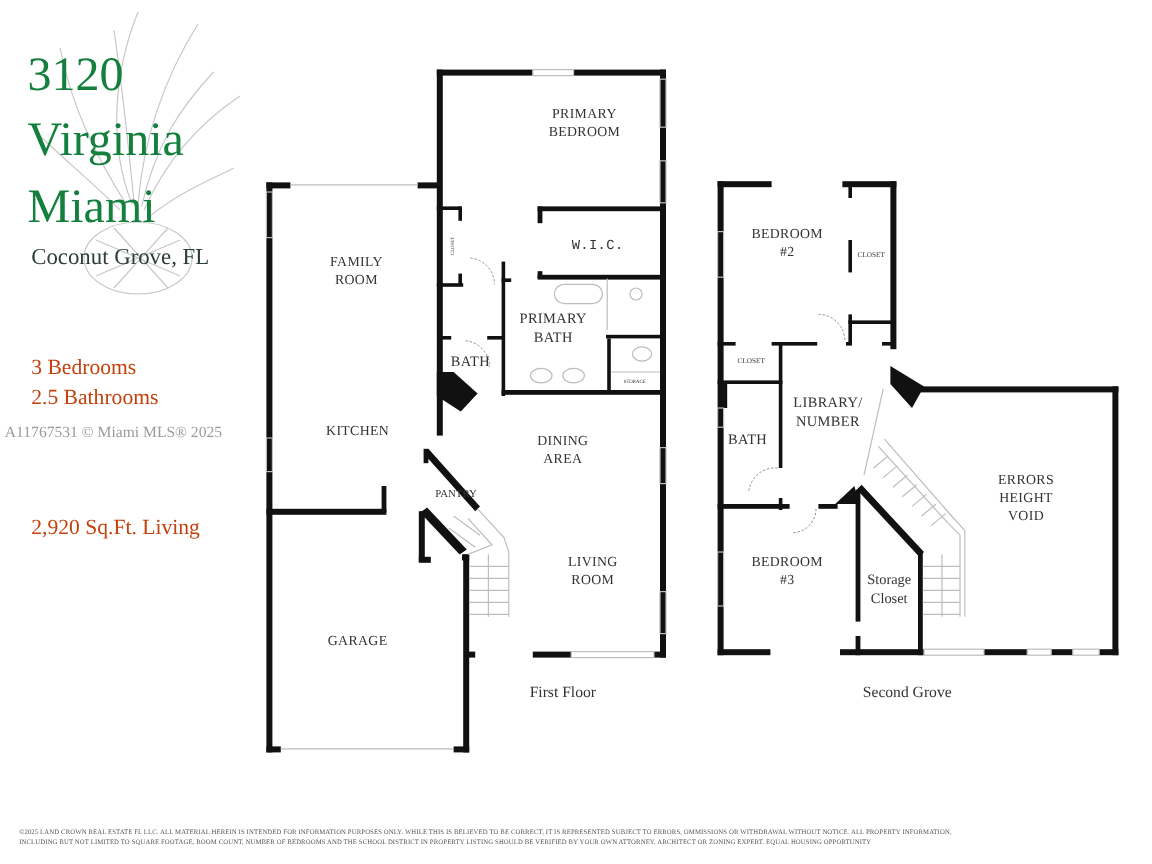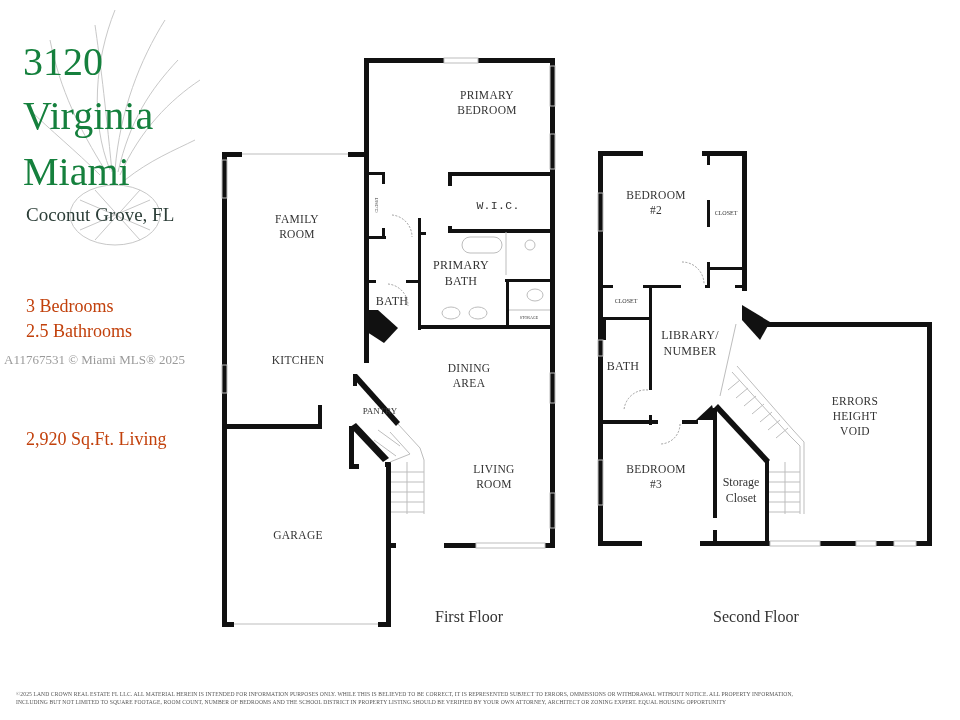--- a/index.html
+++ b/index.html
@@ -11,21 +11,21 @@
   .t3 { top:152px; font-size:40px; }
   .city { left:26px; top:204px; font-size:19px; color:#2c3e38; }
   .spec { left:26px; font-size:18px; color:#c2410c; }
   .wm { left:4px; top:352px; font-family:Liberation Serif, serif; font-size:13px; color:#9a9a9a; }
   .footer { left:16px; top:690px; width:930px; font-size:5.6px; color:#555; line-height:8px; letter-spacing:0.1px; }
   .lbl { position:absolute; font-family:"Liberation Serif", serif; color:#333; text-align:center; line-height:1.3; transform:translate(-50%,-50%); white-space:nowrap; }
   .l11 { font-size:11.5px; letter-spacing:0.3px; }
   .l12 { font-size:12px; letter-spacing:0.3px; }
   .l6 { font-size:6px; }
   .l4 { font-size:4px; }
-  .floor-label { position:absolute; font-size:16px; color:#333; transform:translateX(-50%);margin-top:39px; }
+  .floor-label { position:absolute; font-size:13px; color:#333; transform:translateX(-50%); }
   svg.plan { position:absolute; left:0; top:0; }
 </style>
 </head>
 <body>
 
 <svg class="plan" width="960" height="720">
   <g stroke="#c8c8c8" stroke-width="1" fill="none">
     <path d="M110 170 C90 120 95 60 115 10"></path>
     <path d="M115 170 C120 110 140 60 165 20"></path>
     <path d="M105 170 C80 130 60 90 50 40"></path>
@@ -229,18 +229,18 @@
 <div class="lbl l12" style="left:690px;top:344px;"><span style="white-space:pre">LIBRARY/
 NUMBER</span></div>
 <div class="lbl l12" style="left:623px;top:367px;"><span>BATH</span></div>
 <div class="lbl l11" style="left:855px;top:416px;"><span style="white-space:pre">ERRORS
 HEIGHT
 VOID</span></div>
 <div class="lbl l11" style="left:656px;top:477px;"><span style="white-space:pre">BEDROOM
 #3</span></div>
 <div class="lbl" style="left:741px;top:491px;font-size:12px;"><span style="white-space:pre">Storage
 Closet</span></div>
-<div class="floor-label" style="left:756px;top:569px;">Second Floor</div>
+<div class="floor-label" style="left:756px;top:569px;">Second Grove</div>
 
 <div class="abs footer">
   <div>©2025 LAND CROWN REAL ESTATE FL LLC.  ALL MATERIAL HEREIN IS INTENDED FOR INFORMATION PURPOSES ONLY. WHILE THIS IS BELIEVED TO BE CORRECT, IT IS REPRESENTED SUBJECT TO ERRORS, OMMISSIONS OR WITHDRAWAL WITHOUT NOTICE.  ALL PROPERTY INFORMATION,</div>
   <div>INCLUDING BUT NOT LIMITED TO SQUARE FOOTAGE, ROOM COUNT, NUMBER OF BEDROOMS AND THE SCHOOL DISTRICT IN PROPERTY LISTING SHOULD BE VERIFIED BY YOUR OWN ATTORNEY, ARCHITECT OR ZONING EXPERT.  EQUAL HOUSING OPPORTUNITY</div>
 </div>
 
 </body></html>

